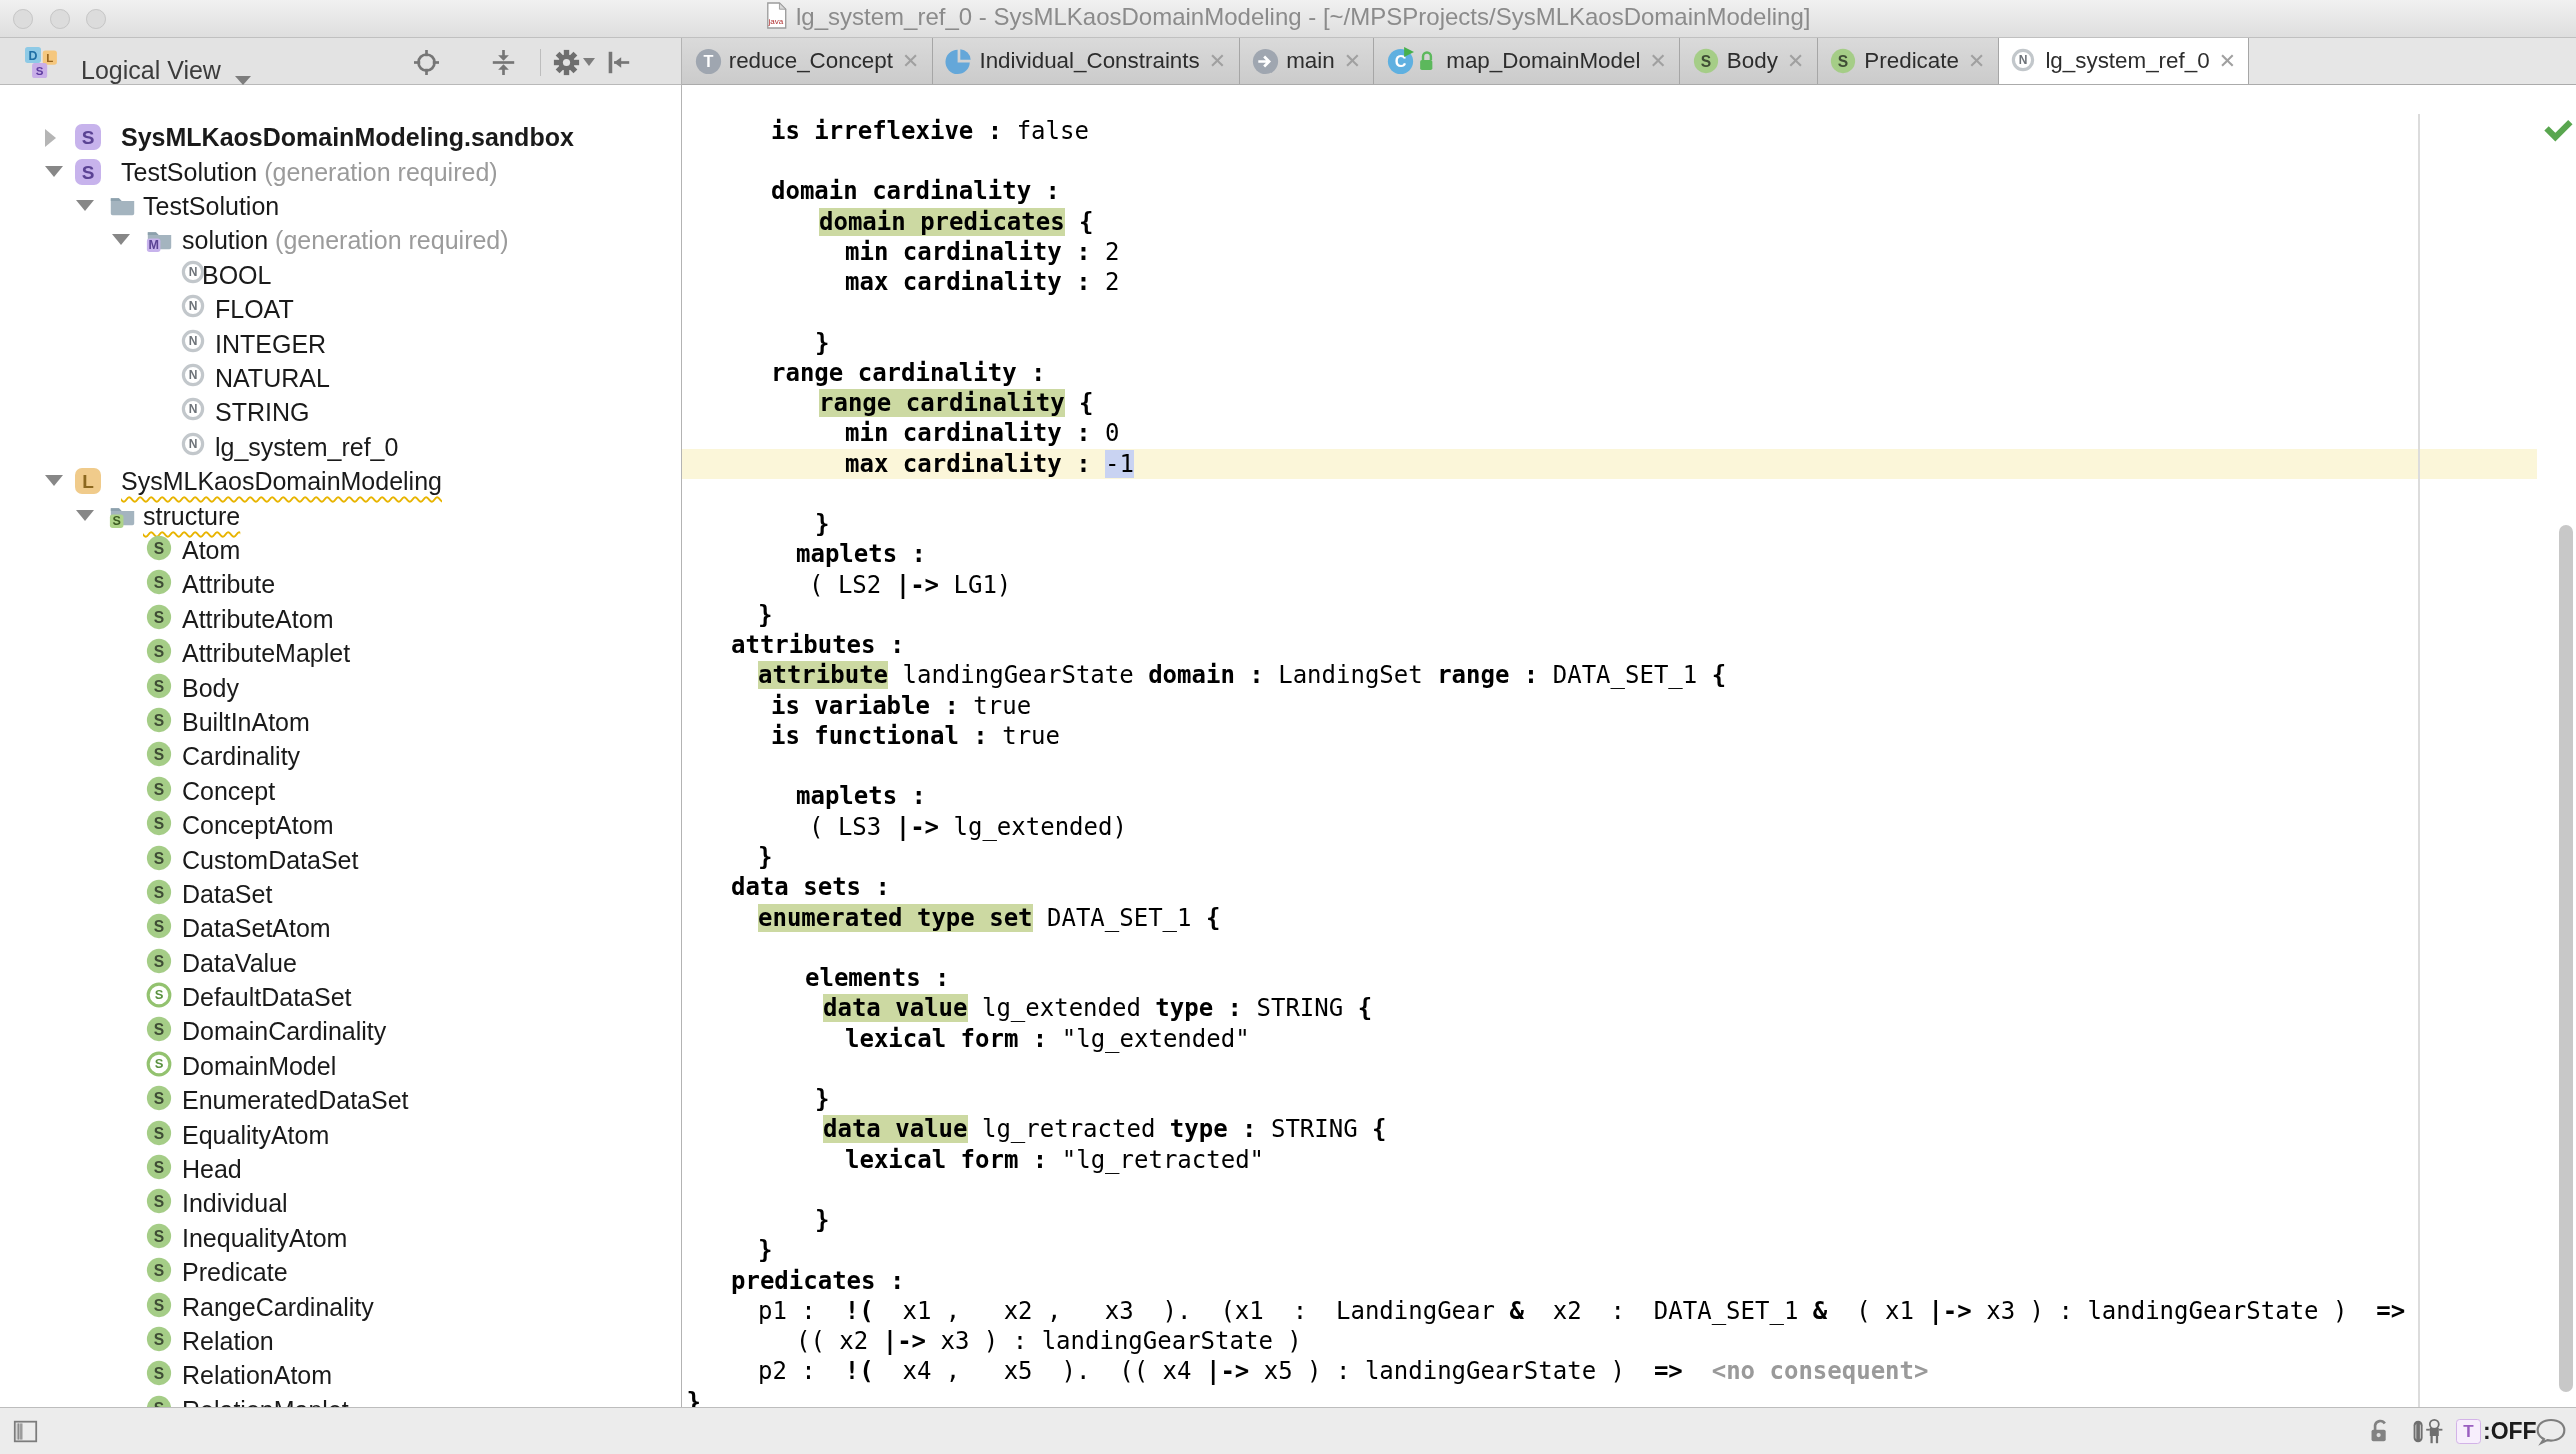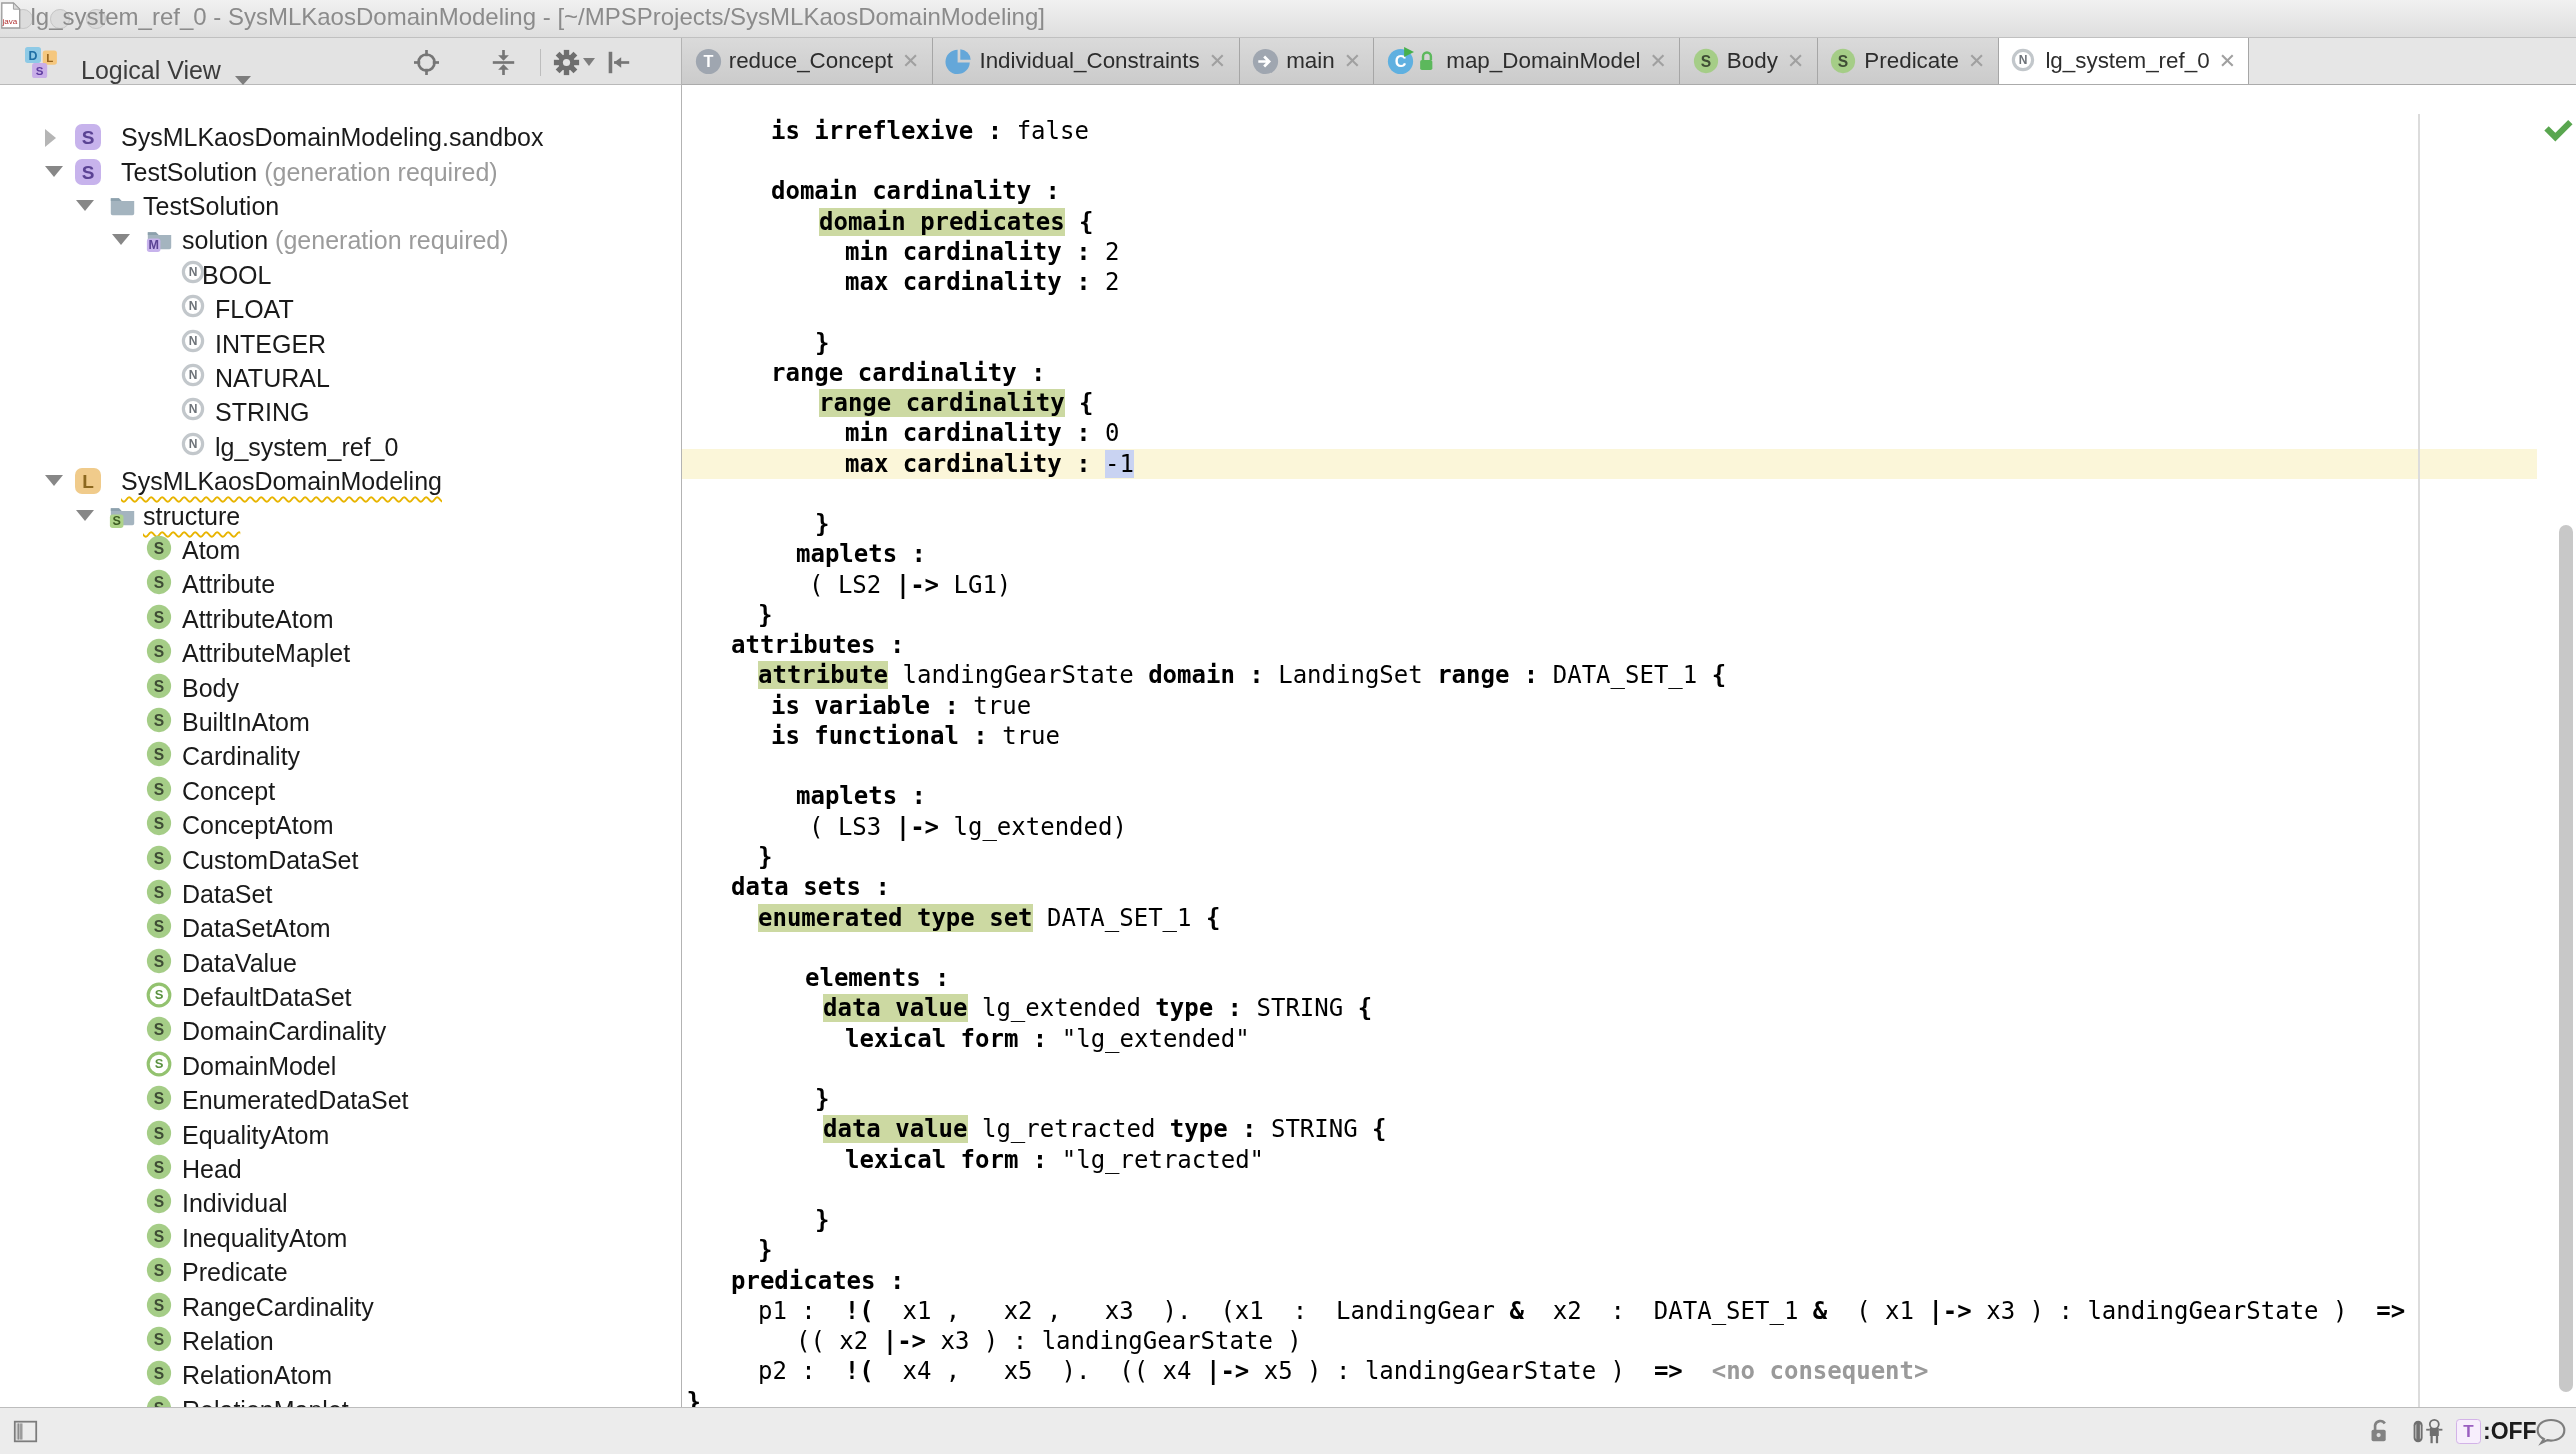--- a/index.html
+++ b/index.html
@@ -1,19 +1,19 @@
 <!DOCTYPE html>
 <html style="font-size:14.3px"><head>
 <meta charset="utf-8">
 <style>
 * {margin:0; padding:0; box-sizing:border-box;}
 html,body {width:2576px; height:1454px; overflow:hidden; font-family:"Liberation Sans",sans-serif; background:#fff;}
 #titlebar {height:38px; background:linear-gradient(#f1f1f1,#dedede); border-bottom:0.9px solid #c0c0c0; position:relative;}
 .traffic {position:absolute; width:19.7px; height:19.7px; border-radius:50%; top:9px; background:#dcdcdc; border:0.9px solid #c5c5c5;}
-#title-wrap {position:absolute; left:0; right:0; top:0; height:34px; display:flex; align-items:center; gap:9px;}
+#title-wrap {position:absolute; left:0; right:0; top:0; height:34px; display:flex; align-items:center; justify-content:center; gap:9px;}
 #title-text {font-size:24px; color:#8b8b8b;}
 #content {display:flex; height:1369px;}
 #sidebar {width:682px; border-right:0.9px solid #b3b3b3; display:flex; flex-direction:column; background:#fff;}
 #sidebar-header {height:47px; background:#e3e3e3; border-bottom:0.9px solid #b9b9b9; position:relative; flex:none;}
 #view-label {position:absolute; left:81px; top:0; height:47px; display:flex; align-items:flex-end; font-size:25px; color:#3c3c3c;}
 .caret-down {display:inline-block; width:0; height:0; border-left:8px solid transparent; border-right:8px solid transparent; border-top:9.8px solid #7d7d7d; margin-left:14.3px;}
 #tree {flex:1; position:relative; overflow:hidden; font-size:25px; color:#1a1a1a;}
 .trow {position:absolute; left:0; width:100%; height:34px;}
 .trow .chev {position:absolute; top:10.7px;}
 .chev-open {width:0; height:0; border-left:9px solid transparent; border-right:9px solid transparent; border-top:11.6px solid #878787;}
@@ -101,21 +101,21 @@
               <polygon points="9,14 17,8 17,20" fill="#767676"></polygon>
             </svg></span></span>
     </div>
     <div id="tree">
         <div class="trow" style="top:35px">
           <span class="chev chev-closed" style="left:45px"></span>
           <span class="ticon" style="left:73px"><svg width="30" height="30" viewBox="0 0 30 30" style="overflow:visible;font-size:28px">
               <rect x="2" y="2" width="26" height="26" rx="7" fill="#c7b3ec"></rect>
               <text x="15" y="22" text-anchor="middle" font-family="Liberation Sans, sans-serif" font-size="19" font-weight="bold" fill="#5b4394">S</text>
             </svg></span>
-          <span class="tlabel" style="left:121px"><span class=""><span style="font-weight:normal">SysMLKaosDomainModeling.sandbox</span></span></span>
+          <span class="tlabel" style="left:121px"><span class=""><span style="font-weight:bold">SysMLKaosDomainModeling.sandbox</span></span></span>
         </div>
         <div class="trow" style="top:70px">
           <span class="chev chev-open" style="left:45px"></span>
           <span class="ticon" style="left:73px"><svg width="30" height="30" viewBox="0 0 30 30" style="overflow:visible;font-size:28px">
               <rect x="2" y="2" width="26" height="26" rx="7" fill="#c7b3ec"></rect>
               <text x="15" y="22" text-anchor="middle" font-family="Liberation Sans, sans-serif" font-size="19" font-weight="bold" fill="#5b4394">S</text>
             </svg></span>
           <span class="tlabel" style="left:121px"><span class=""><span style="font-weight:normal">TestSolution</span><span class="tsuffix"> (generation required)</span></span></span>
         </div>
         <div class="trow" style="top:104px">

